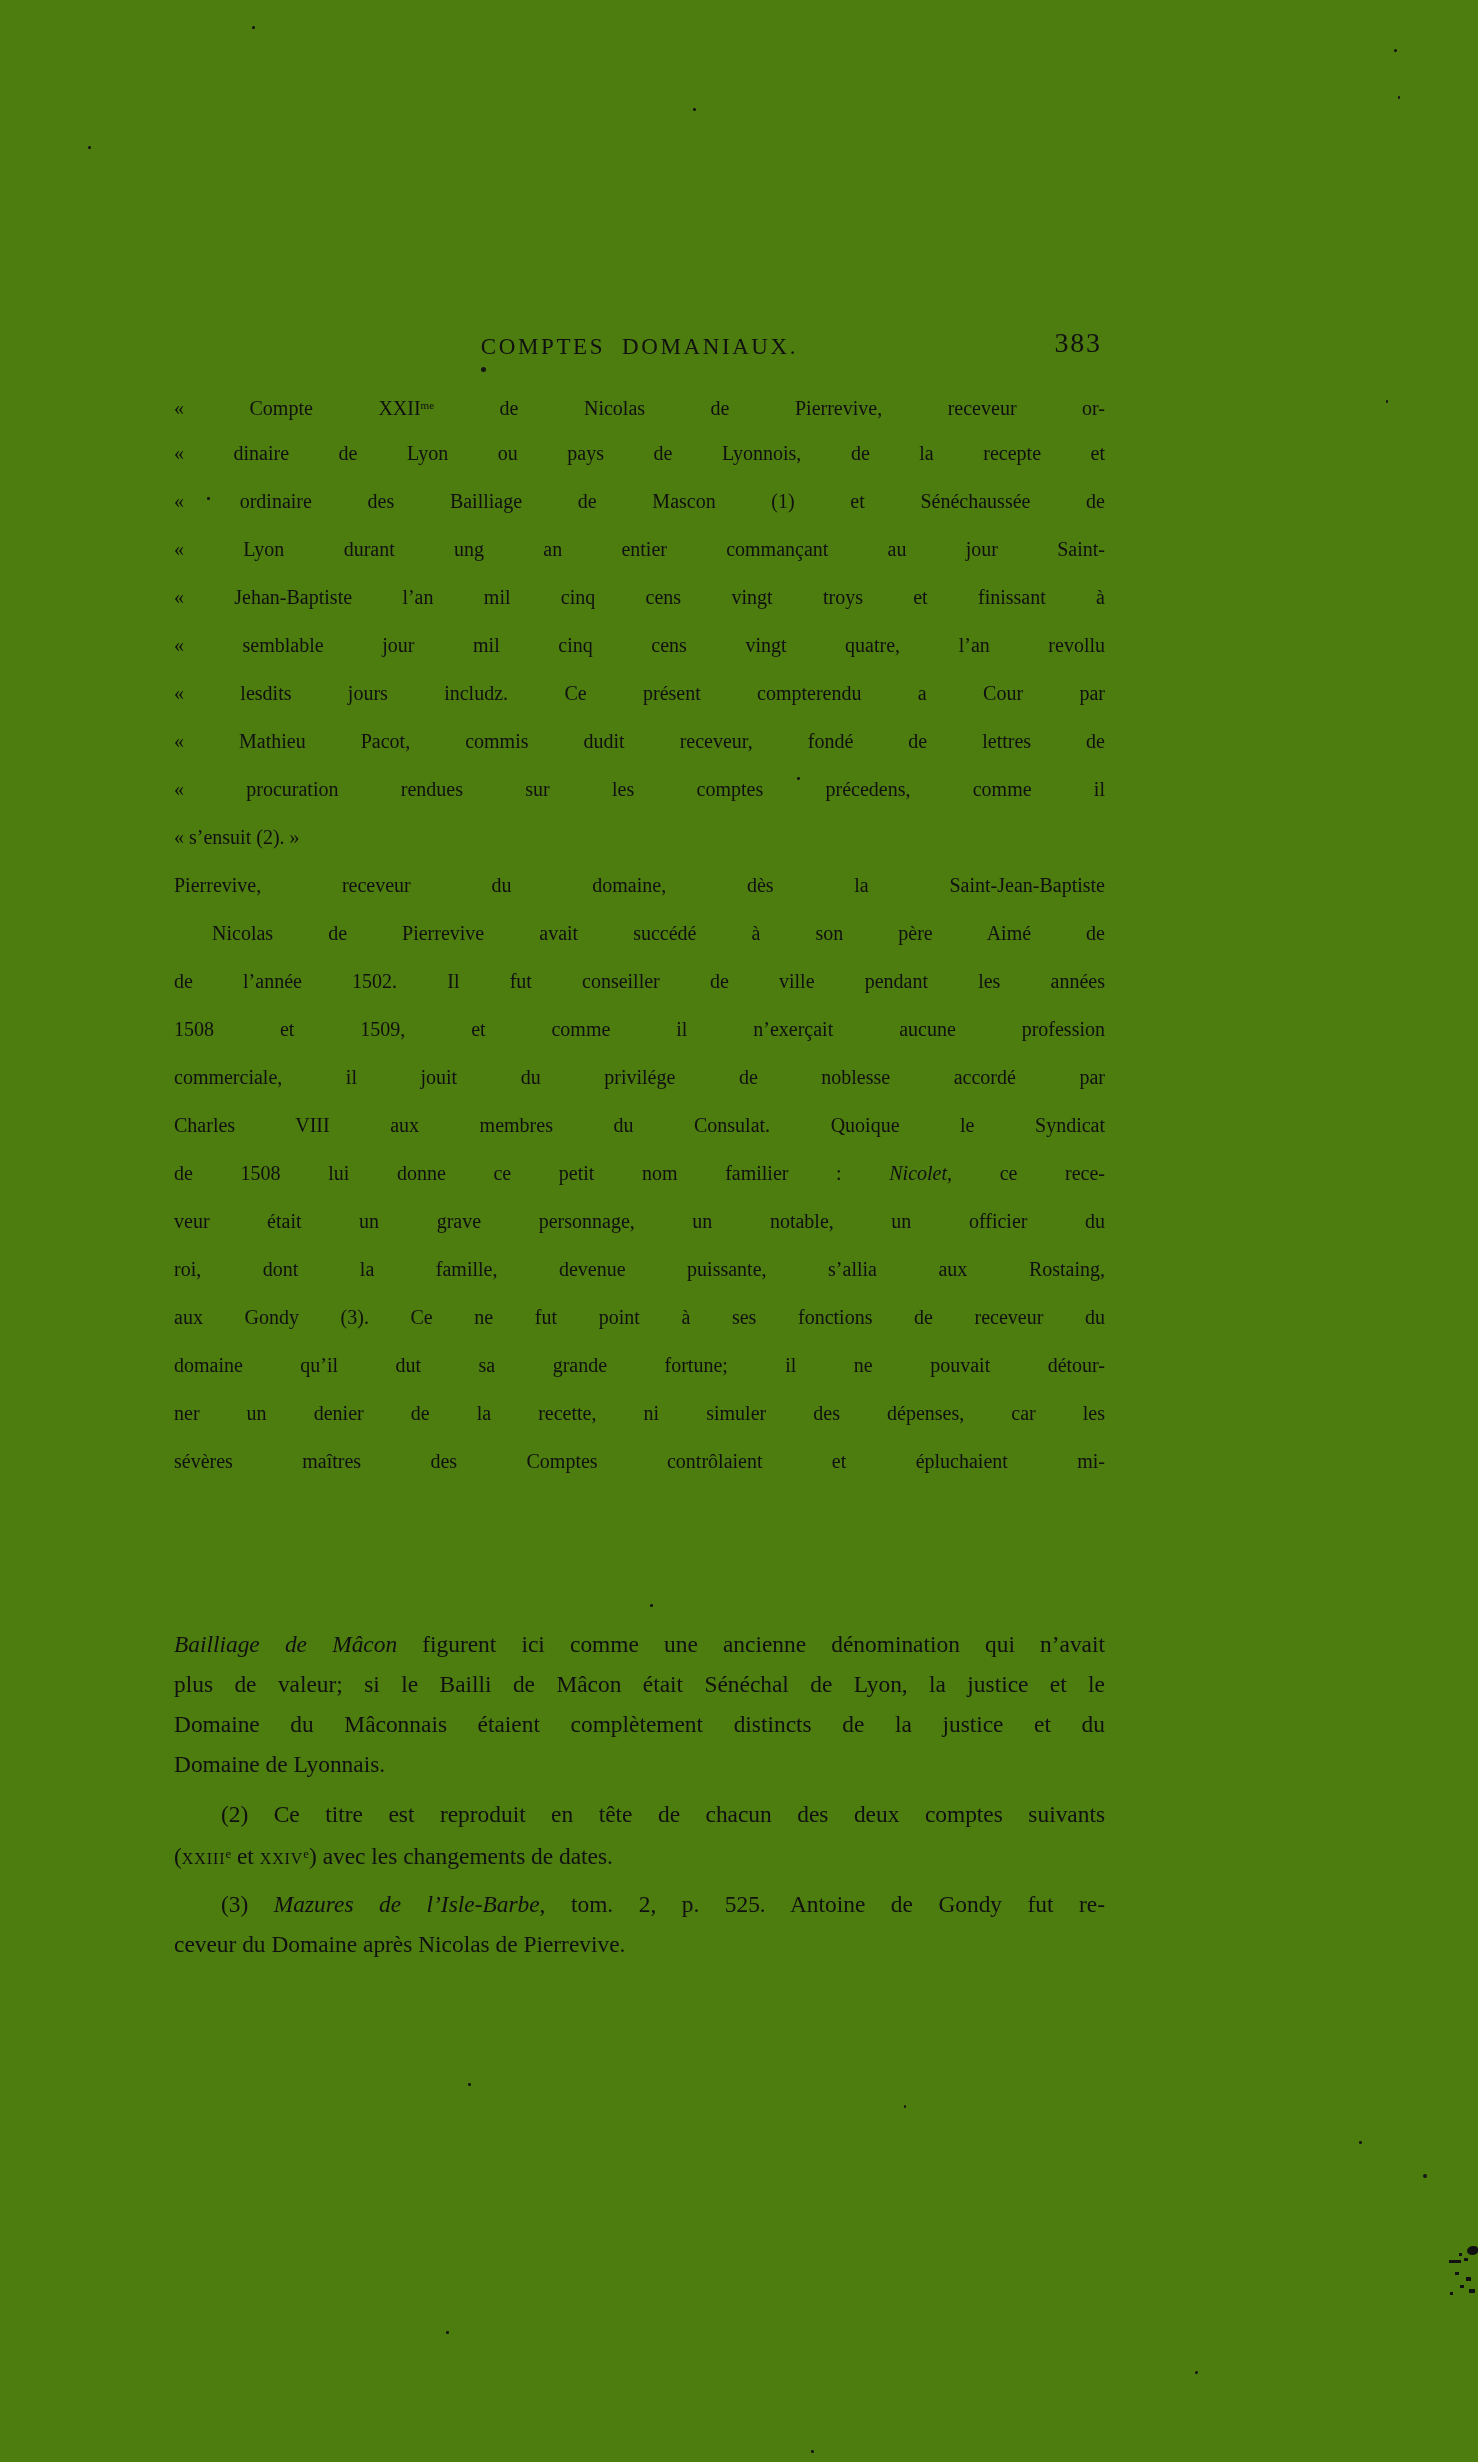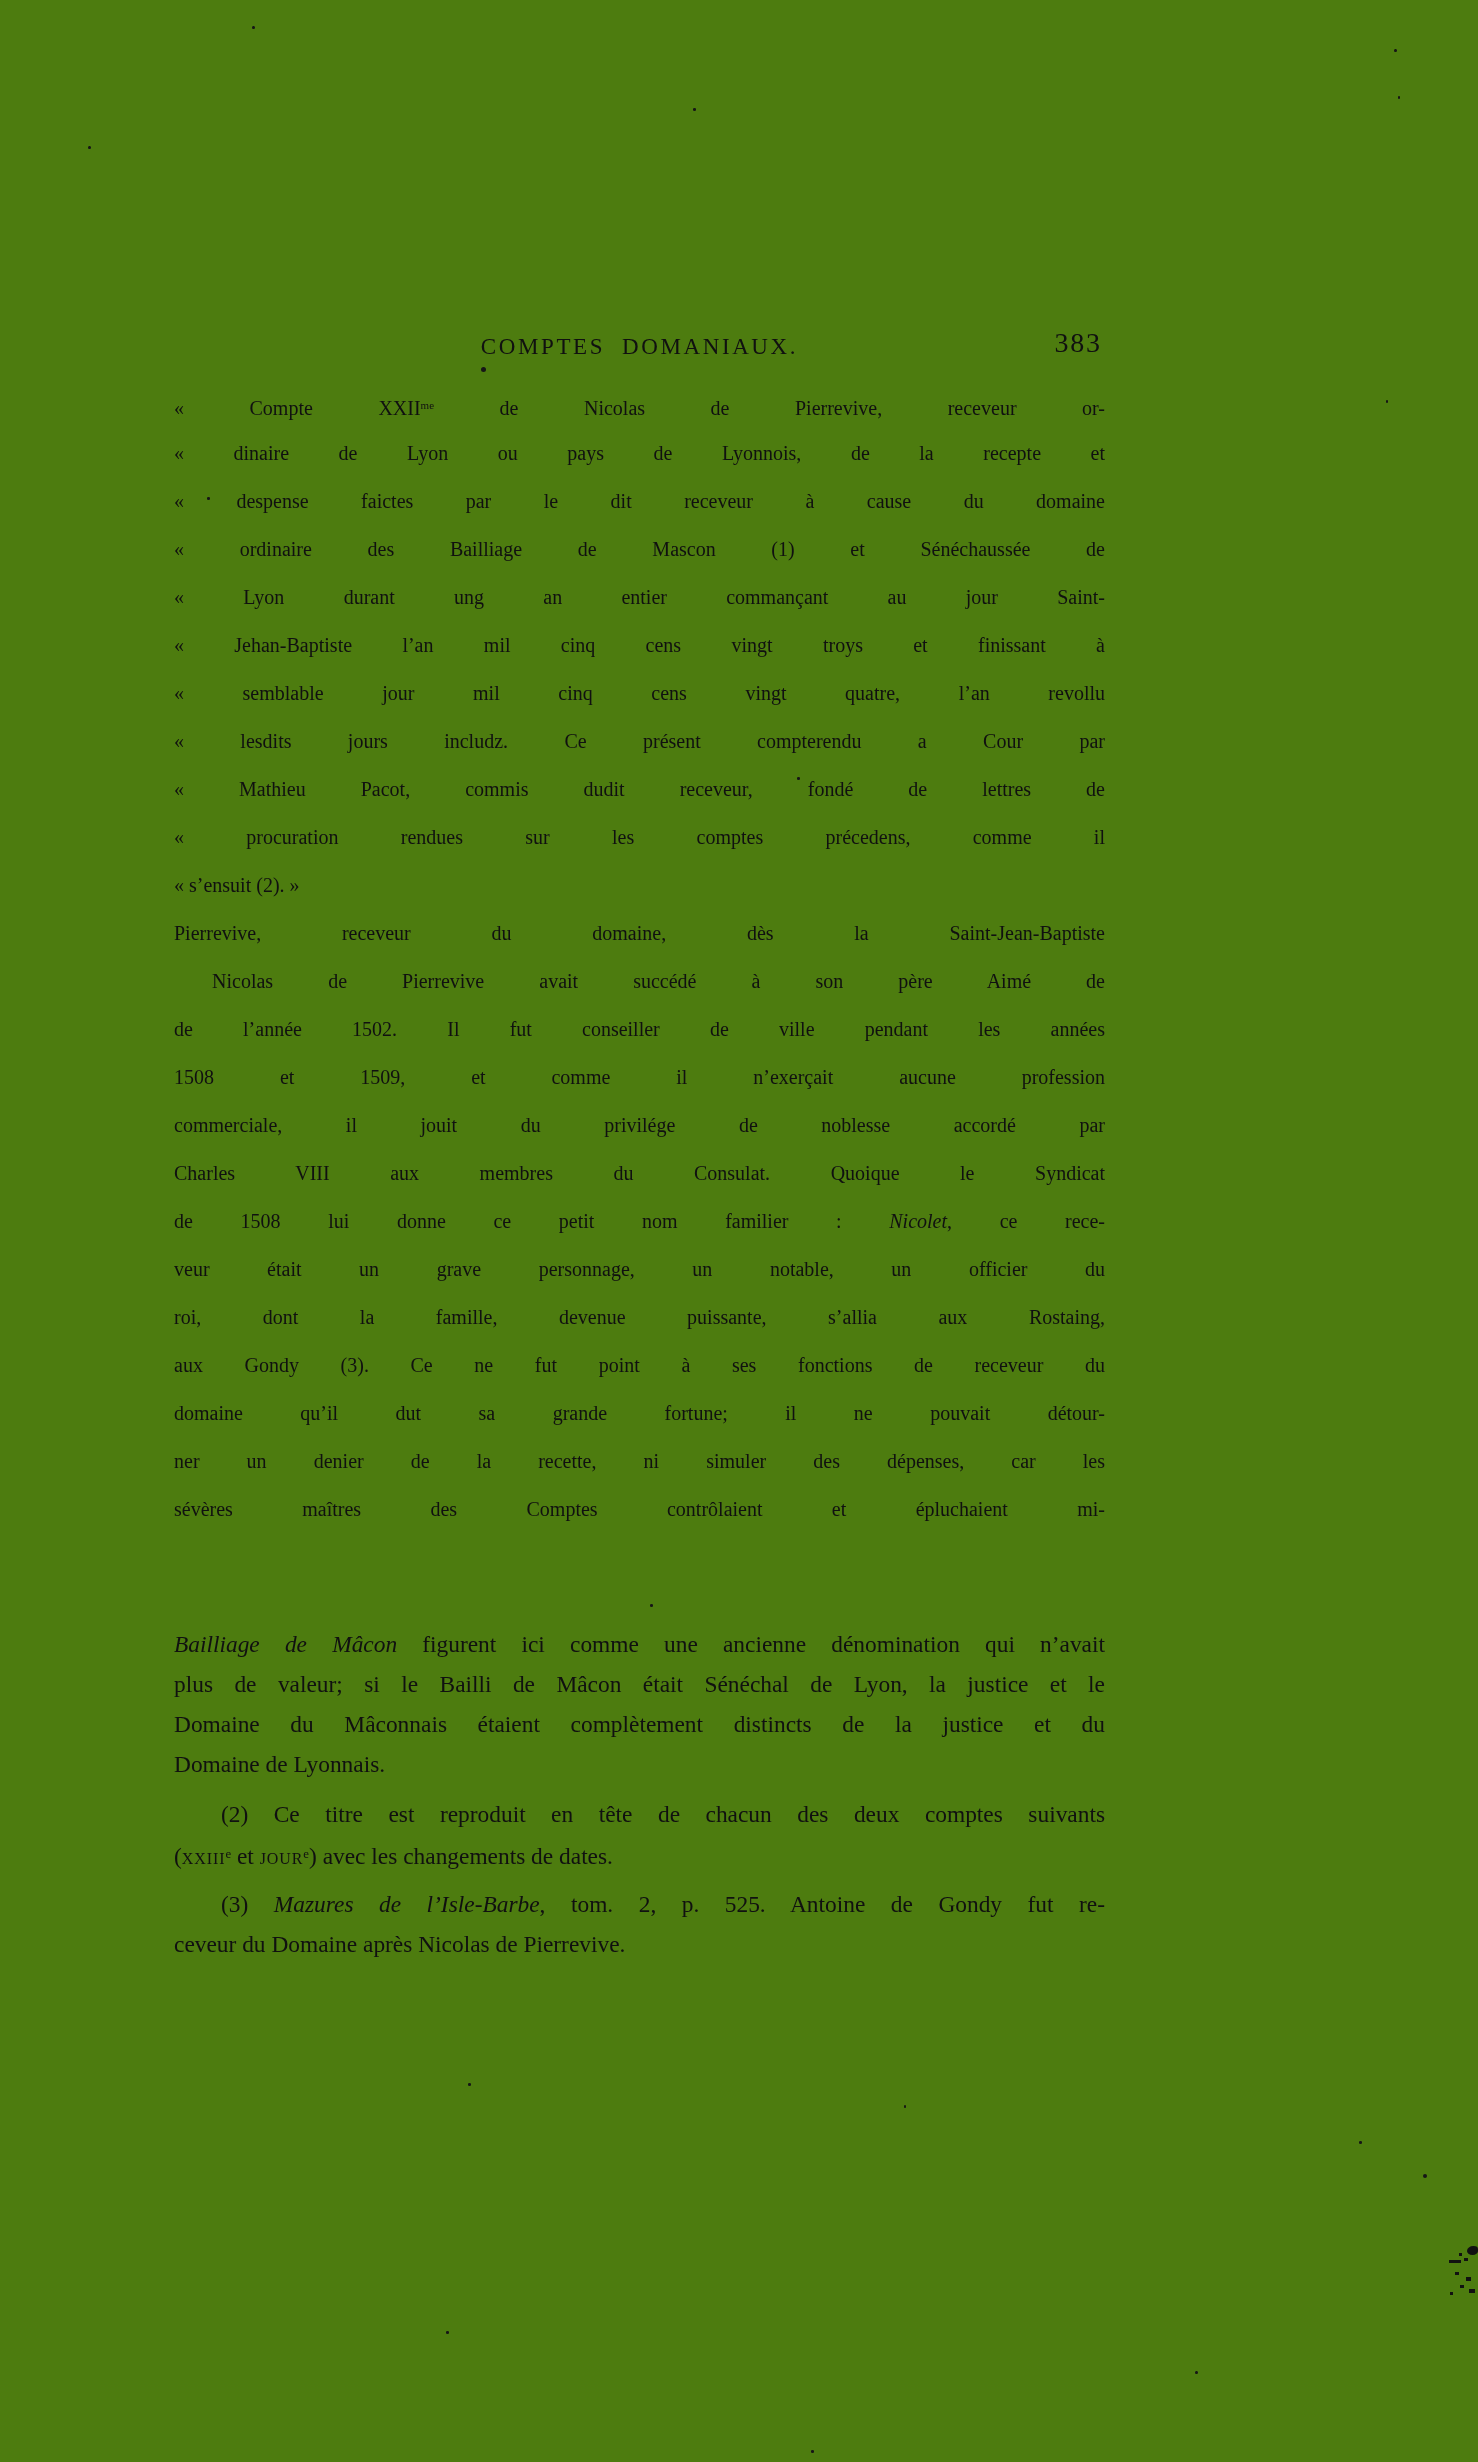--- a/index.html
+++ b/index.html
@@ -94,21 +94,20 @@
   <header class="running-head">
     <span class="head-title">COMPTES DOMANIAUX.</span>
     <span class="page-number">383</span>
   </header>
 
   <main class="body-text">
 
     <div class="para">
       <div class="line j"><span>«  Compte XXII</span><span class="sup">me</span><span> de Nicolas de Pierrevive, receveur or-</span></div>
       <div class="line j">« dinaire de Lyon ou pays de Lyonnois, de la recepte et</div>
-      <div class="line j">« despense faictes par le dit receveur à cause du domaine</div>
       <div class="line j">« ordinaire des Bailliage de Mascon (1) et Sénéchaussée de</div>
       <div class="line j">« Lyon durant ung an entier commançant au jour Saint-</div>
       <div class="line j">« Jehan-Baptiste l’an mil cinq cens vingt troys et finissant à</div>
       <div class="line j">« semblable jour mil cinq cens vingt quatre, l’an revollu</div>
       <div class="line j">« lesdits jours includz. Ce présent compterendu a Cour par</div>
       <div class="line j">« Mathieu Pacot, commis dudit receveur, fondé de lettres de</div>
       <div class="line j">« procuration rendues sur les comptes précedens, comme il</div>
       <div class="line end">« s’ensuit (2).  »</div>
     </div>
 
@@ -134,21 +133,21 @@
 
     <div class="fn">
       <div class="fn-line j"><span class="it">Bailliage de Mâcon</span><span> figurent ici comme une ancienne dénomination qui n’avait</span></div>
       <div class="fn-line j">plus de valeur; si le Bailli de Mâcon était Sénéchal de Lyon, la justice et le</div>
       <div class="fn-line j">Domaine du Mâconnais étaient complètement distincts de la justice et du</div>
       <div class="fn-line end">Domaine de Lyonnais.</div>
     </div>
 
     <div class="fn">
       <div class="fn-line j indent-fn">(2) Ce titre est reproduit en tête de chacun des deux comptes suivants</div>
-      <div class="fn-line end"><span>(</span><span class="sc">xxiii</span><span class="sup">e</span><span> et </span><span class="sc">jour</span><span class="sup">e</span><span>) avec les changements de dates.</span></div>
+      <div class="fn-line end"><span>(</span><span class="sc">xxiii</span><span class="sup">e</span><span> et </span><span class="sc">xxiv</span><span class="sup">e</span><span>) avec les changements de dates.</span></div>
     </div>
 
     <div class="fn">
       <div class="fn-line j indent-fn"><span>(3) </span><span class="it">Mazures de l’Isle-Barbe</span><span>, tom. 2, p. 525. Antoine de Gondy fut re-</span></div>
       <div class="fn-line end">ceveur du Domaine après Nicolas de Pierrevive.</div>
     </div>
 
   </section>
 
   <span class="speck" style="left:252px;top:25.5px;width:2.6px;height:3.4px;"></span>

